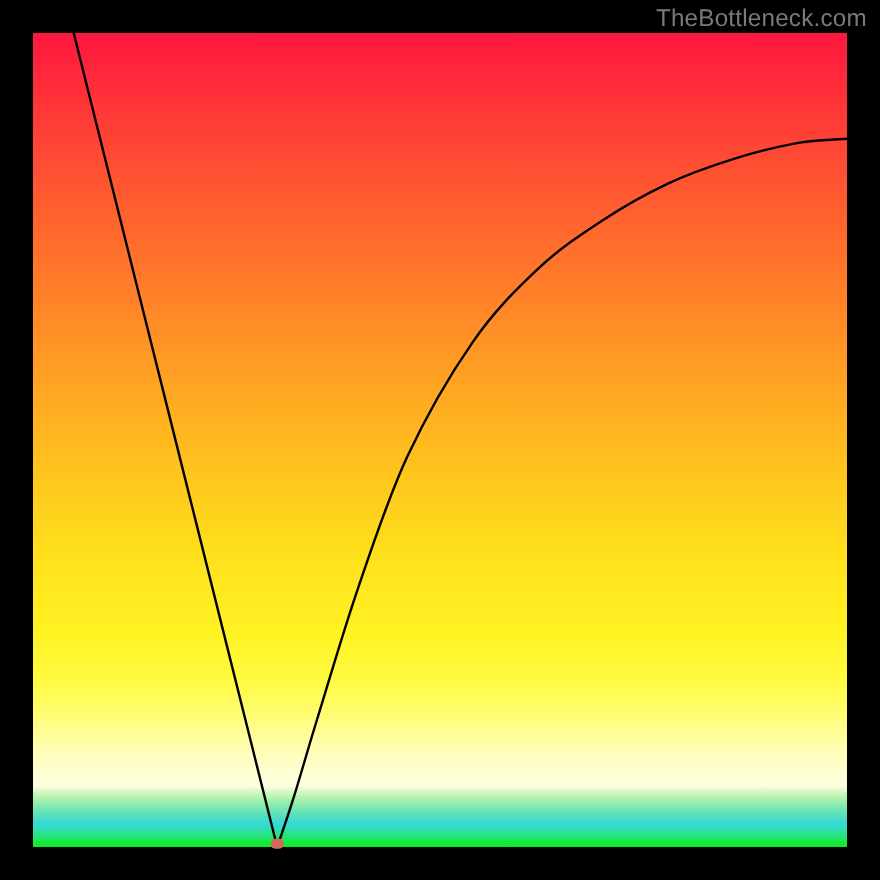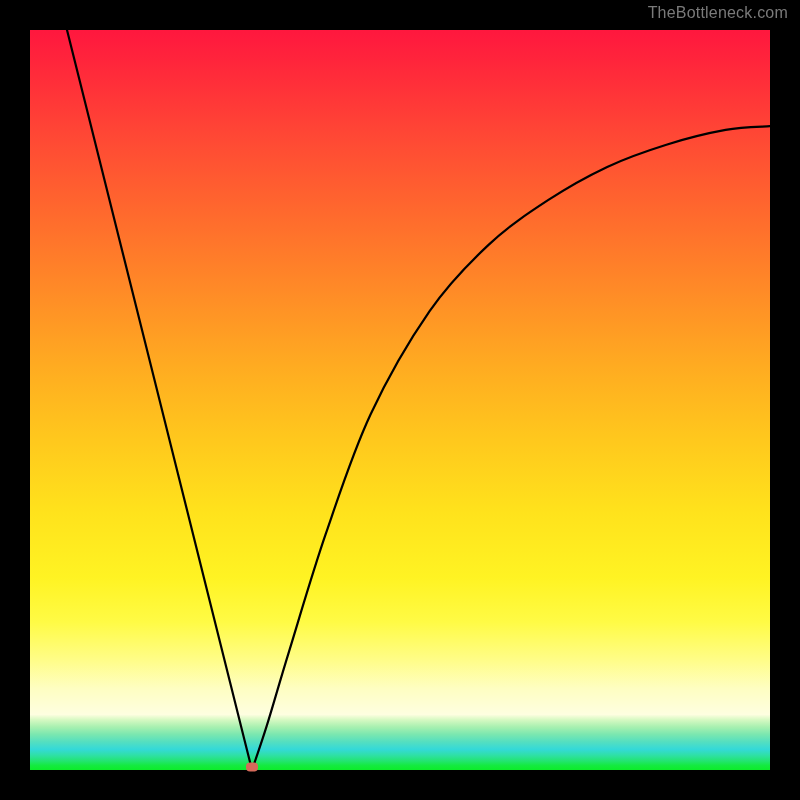--- a/index.html
+++ b/index.html
@@ -47,21 +47,21 @@
       #22e56f 98.8%,
       #14ea3f 99.4%,
       #0cec2a 100%
     );
   }
   .watermark {
     position: absolute;
     top: 4px;
     right: 12px;
     color: #7a7a7a;
-    font-size: 16px;
+    font-size: 22px;
     font-weight: 500;
     letter-spacing: 0.2px;
     user-select: none;
   }
   svg.curve {
     position: absolute;
     left: 0;
     top: 0;
     width: 740px;
     height: 740px;

